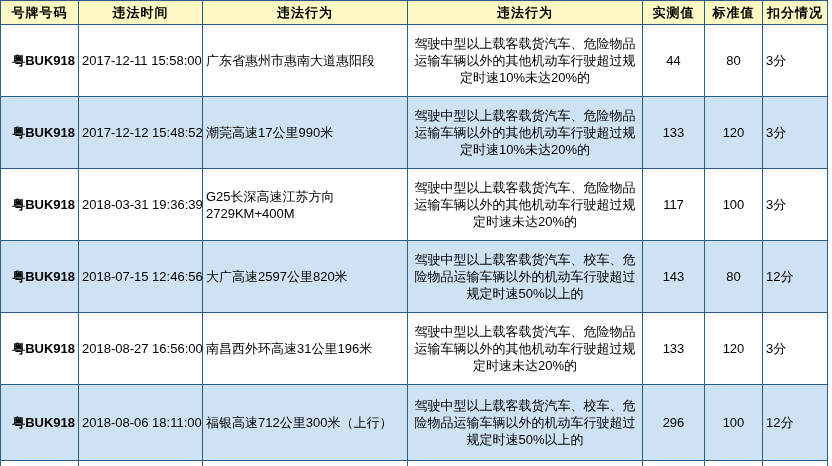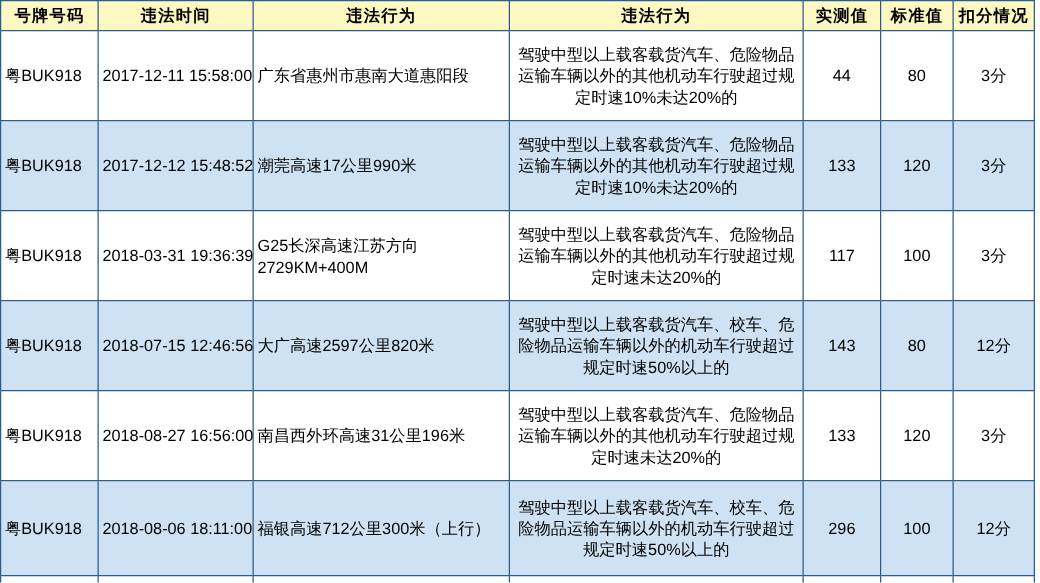--- a/index.html
+++ b/index.html
@@ -48,23 +48,23 @@
   col.c-addr    { width: 205px; }
   col.c-behav   { width: 235px; }
   col.c-meas    { width: 62px; }
   col.c-std     { width: 58px; }
   col.c-points  { width: 65px; }
 
   tbody tr.row-odd td { background: #ffffff; }
   tbody tr.row-even td { background: #cfe2f3; }
 
   td.plate {
-    text-align: left;
+    text-align: right;
     font-size: 12px;
-    font-weight: normal;
+    font-weight: bold;
     color: #1a1a8c;
     letter-spacing: 0px;
     white-space: nowrap;
   }
   td.time {
     text-align: left;
     font-size: 12.5px;
     white-space: nowrap;
   }
   td.addr {
@@ -77,21 +77,21 @@
     line-height: 19px;
     padding-left: 4px;
     padding-right: 4px;
     margin-top: 35px;
   }
   td.num {
     text-align: center;
     font-size: 15px;
   }
   td.points {
-    text-align: center;
+    text-align: left;
     font-size: 14px;
     margin-top: 10px;
   }
   tbody tr { height: 72px; }
   tbody tr.tall { height: 76px; }
 </style>
 </head>
 <body>
 
 <div class="sheet">

